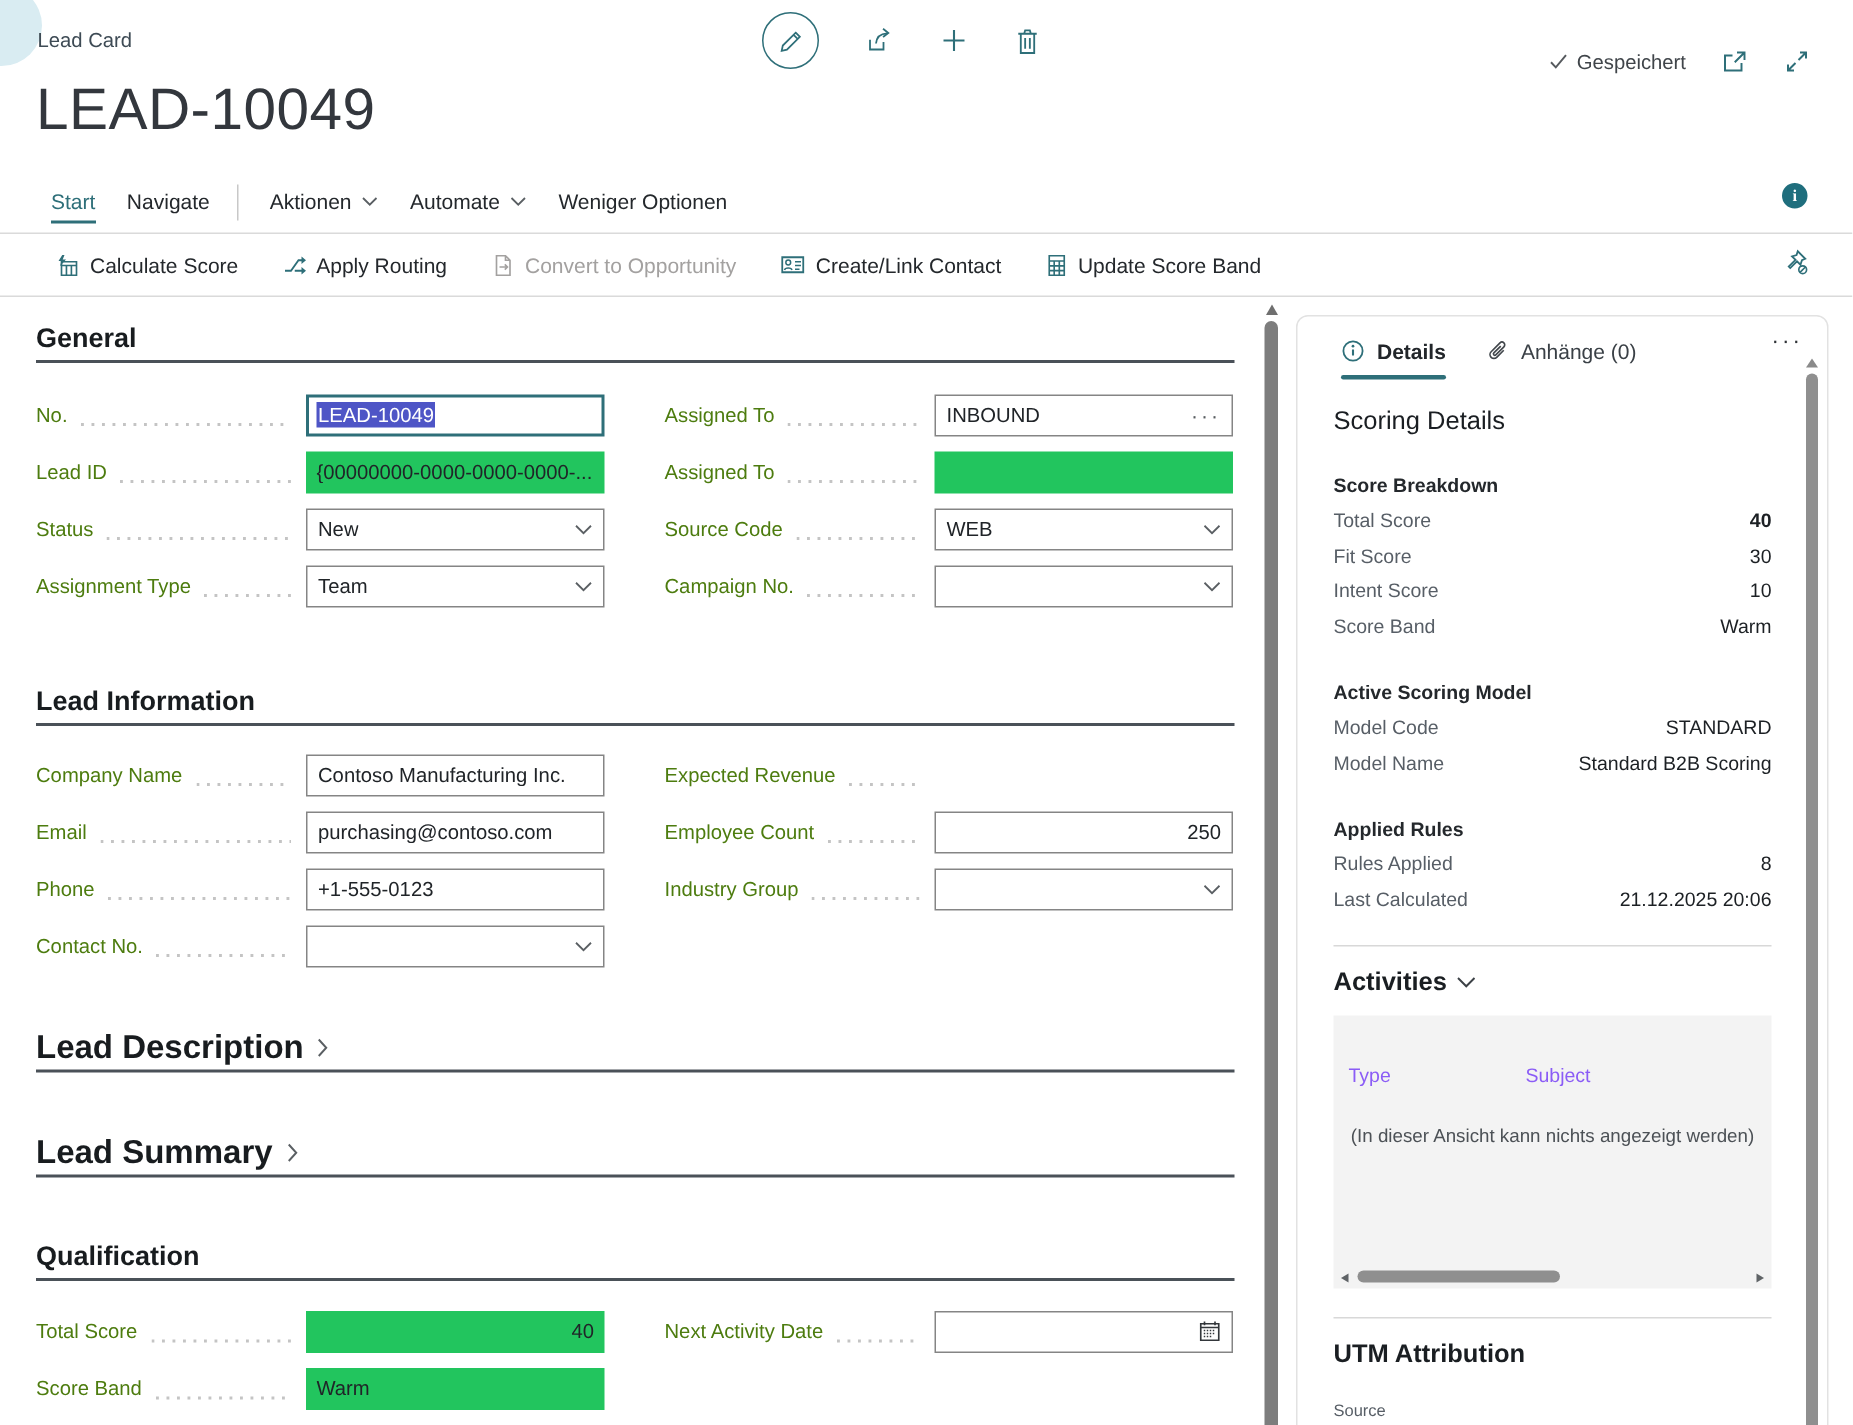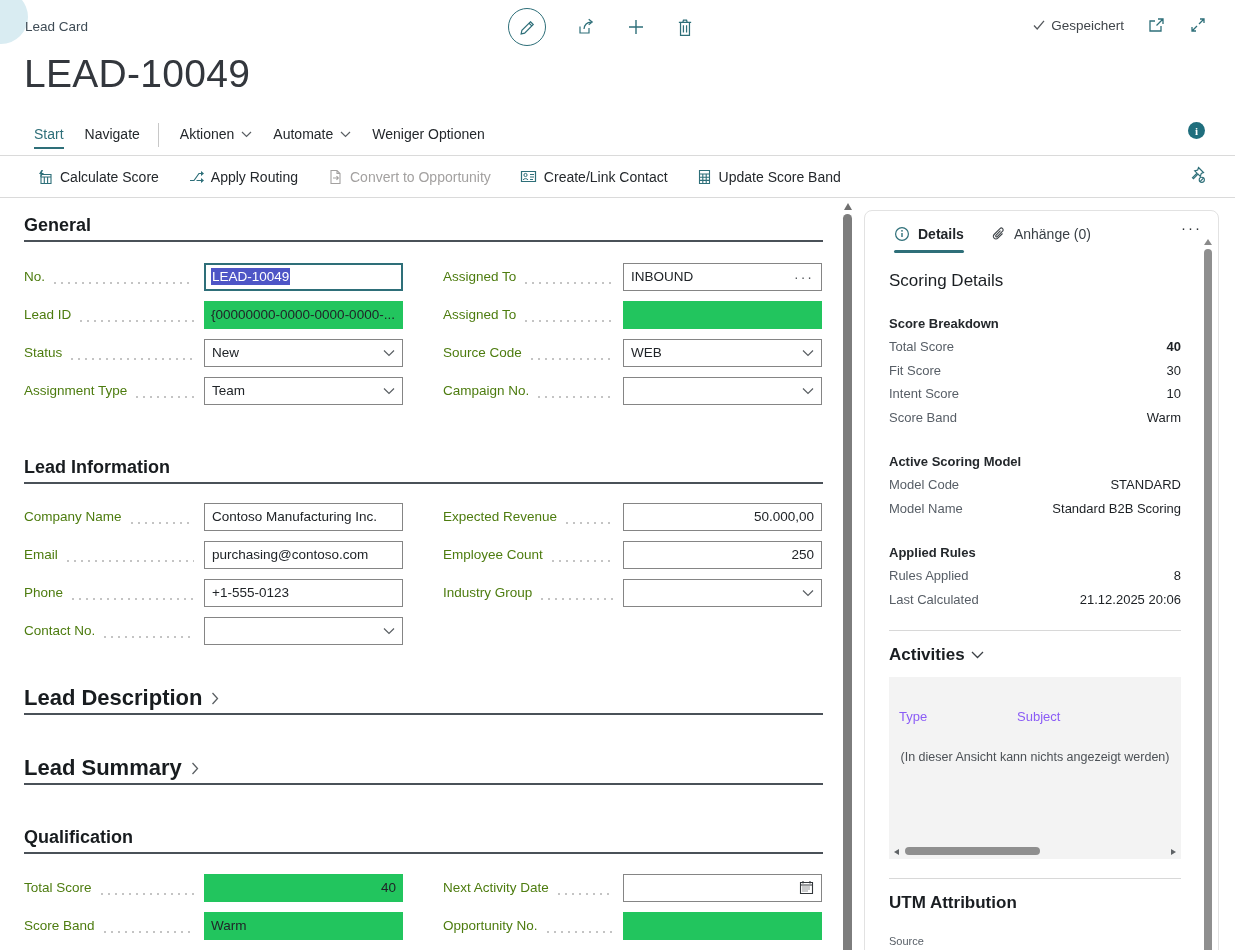--- a/index.html
+++ b/index.html
@@ -2,21 +2,21 @@
 <html><head>
 <meta charset="utf-8">
 <style>
 *{box-sizing:border-box;margin:0;padding:0}
 html,body{width:1235px;height:950px;overflow:hidden;background:#fff;font-family:"Liberation Sans",sans-serif;color:#1f2326;position:relative}
 svg{display:block}
 #corner{position:absolute;left:-26px;top:-10px;width:54px;height:54px;border-radius:50%;background:#d9ecf2}
 .crumb{position:absolute;left:25px;top:19px;font-size:13.5px;color:#3e4b55}
 .topcenter{position:absolute;left:508px;top:8px;display:flex;align-items:center;gap:30px}
 .pencil-circle{width:38px;height:38px;border:1px solid #2e6f79;border-radius:50%;display:flex;align-items:center;justify-content:center}
-.topright{position:absolute;right:28px;top:16px;display:flex;align-items:center;gap:23px}
+.topright{position:absolute;right:28px;top:32px;display:flex;align-items:center;gap:23px}
 .saved{display:flex;align-items:center;gap:5px;font-size:13.5px;color:#40454a}
 .title{position:absolute;left:24px;top:52px;font-size:39px;font-weight:200;letter-spacing:.3px;color:#33373d}
 .menubar{position:absolute;left:0;top:120px;width:100%;height:30px;display:flex;align-items:center}
 .menu-item{font-size:14px;color:#24282c;margin-left:21px;display:flex;align-items:center;gap:7px;height:28px;border-bottom:2px solid transparent}
 .menu-item.first{margin-left:34px}
 .menu-item.active{color:#2e6f79;border-bottom:2px solid #2e6f79}
 .menu-div{width:1px;height:24px;background:#c8c8c8;margin-left:18px}
 .infobadge{position:absolute;right:30px;top:122px;width:17px;height:17px;border-radius:50%;background:#1f6e7d;color:#fff;font-size:11px;font-weight:700;display:flex;align-items:center;justify-content:center;font-family:"Liberation Serif",serif}
 .hr1{position:absolute;left:0;top:155px;width:100%;border-top:1px solid #dadada}
 .actionbar{position:absolute;left:0;top:156px;width:100%;height:41px;display:flex;align-items:center;padding-left:37px;gap:29px}
@@ -340,23 +340,20 @@
             </svg>
         </span>
       </div>
     </div>
     <div class="col">
       <div class="frow">
         <span class="flabel">
             <span class="txt">Expected Revenue</span>
             <span class="leader"></span>
           </span>
-        <span class="fi num">
-            <span class="val">50.000,00</span>
-          </span>
       </div>
       <div class="frow">
         <span class="flabel">
             <span class="txt">Employee Count</span>
             <span class="leader"></span>
           </span>
         <span class="fi num">
             <span class="val">250</span>
           </span>
       </div>
@@ -417,29 +414,20 @@
             <span class="txt">Next Activity Date</span>
             <span class="leader"></span>
           </span>
         <span class="fi">
             <span class="val"></span>
           <svg class="tail" width="15" height="15" viewBox="0 0 15 15">
               <path d="M1.5 2.5h12v11h-12z M1.5 5h12 M4 1v2.5 M11 1v2.5" fill="none" stroke="#33373b" stroke-width="1.1"></path>
               <path d="M3.5 7h1 M5.5 7h1 M7.5 7h1 M9.5 7h1 M3.5 9h1 M5.5 9h1 M7.5 9h1 M9.5 9h1 M3.5 11h1 M5.5 11h1 M7.5 11h1" stroke="#33373b" stroke-width="1"></path>
             </svg>
         </span>
-      </div>
-      <div class="frow">
-        <span class="flabel">
-            <span class="txt">Opportunity No.</span>
-            <span class="leader"></span>
-          </span>
-        <span class="fi dis">
-            <span class="val"></span>
-          </span>
       </div>
     </div>
   </div>
 
 </div>
 
 <div class="main-sb">
   <div class="arr"></div>
   <div class="thumb"></div>
 </div>

